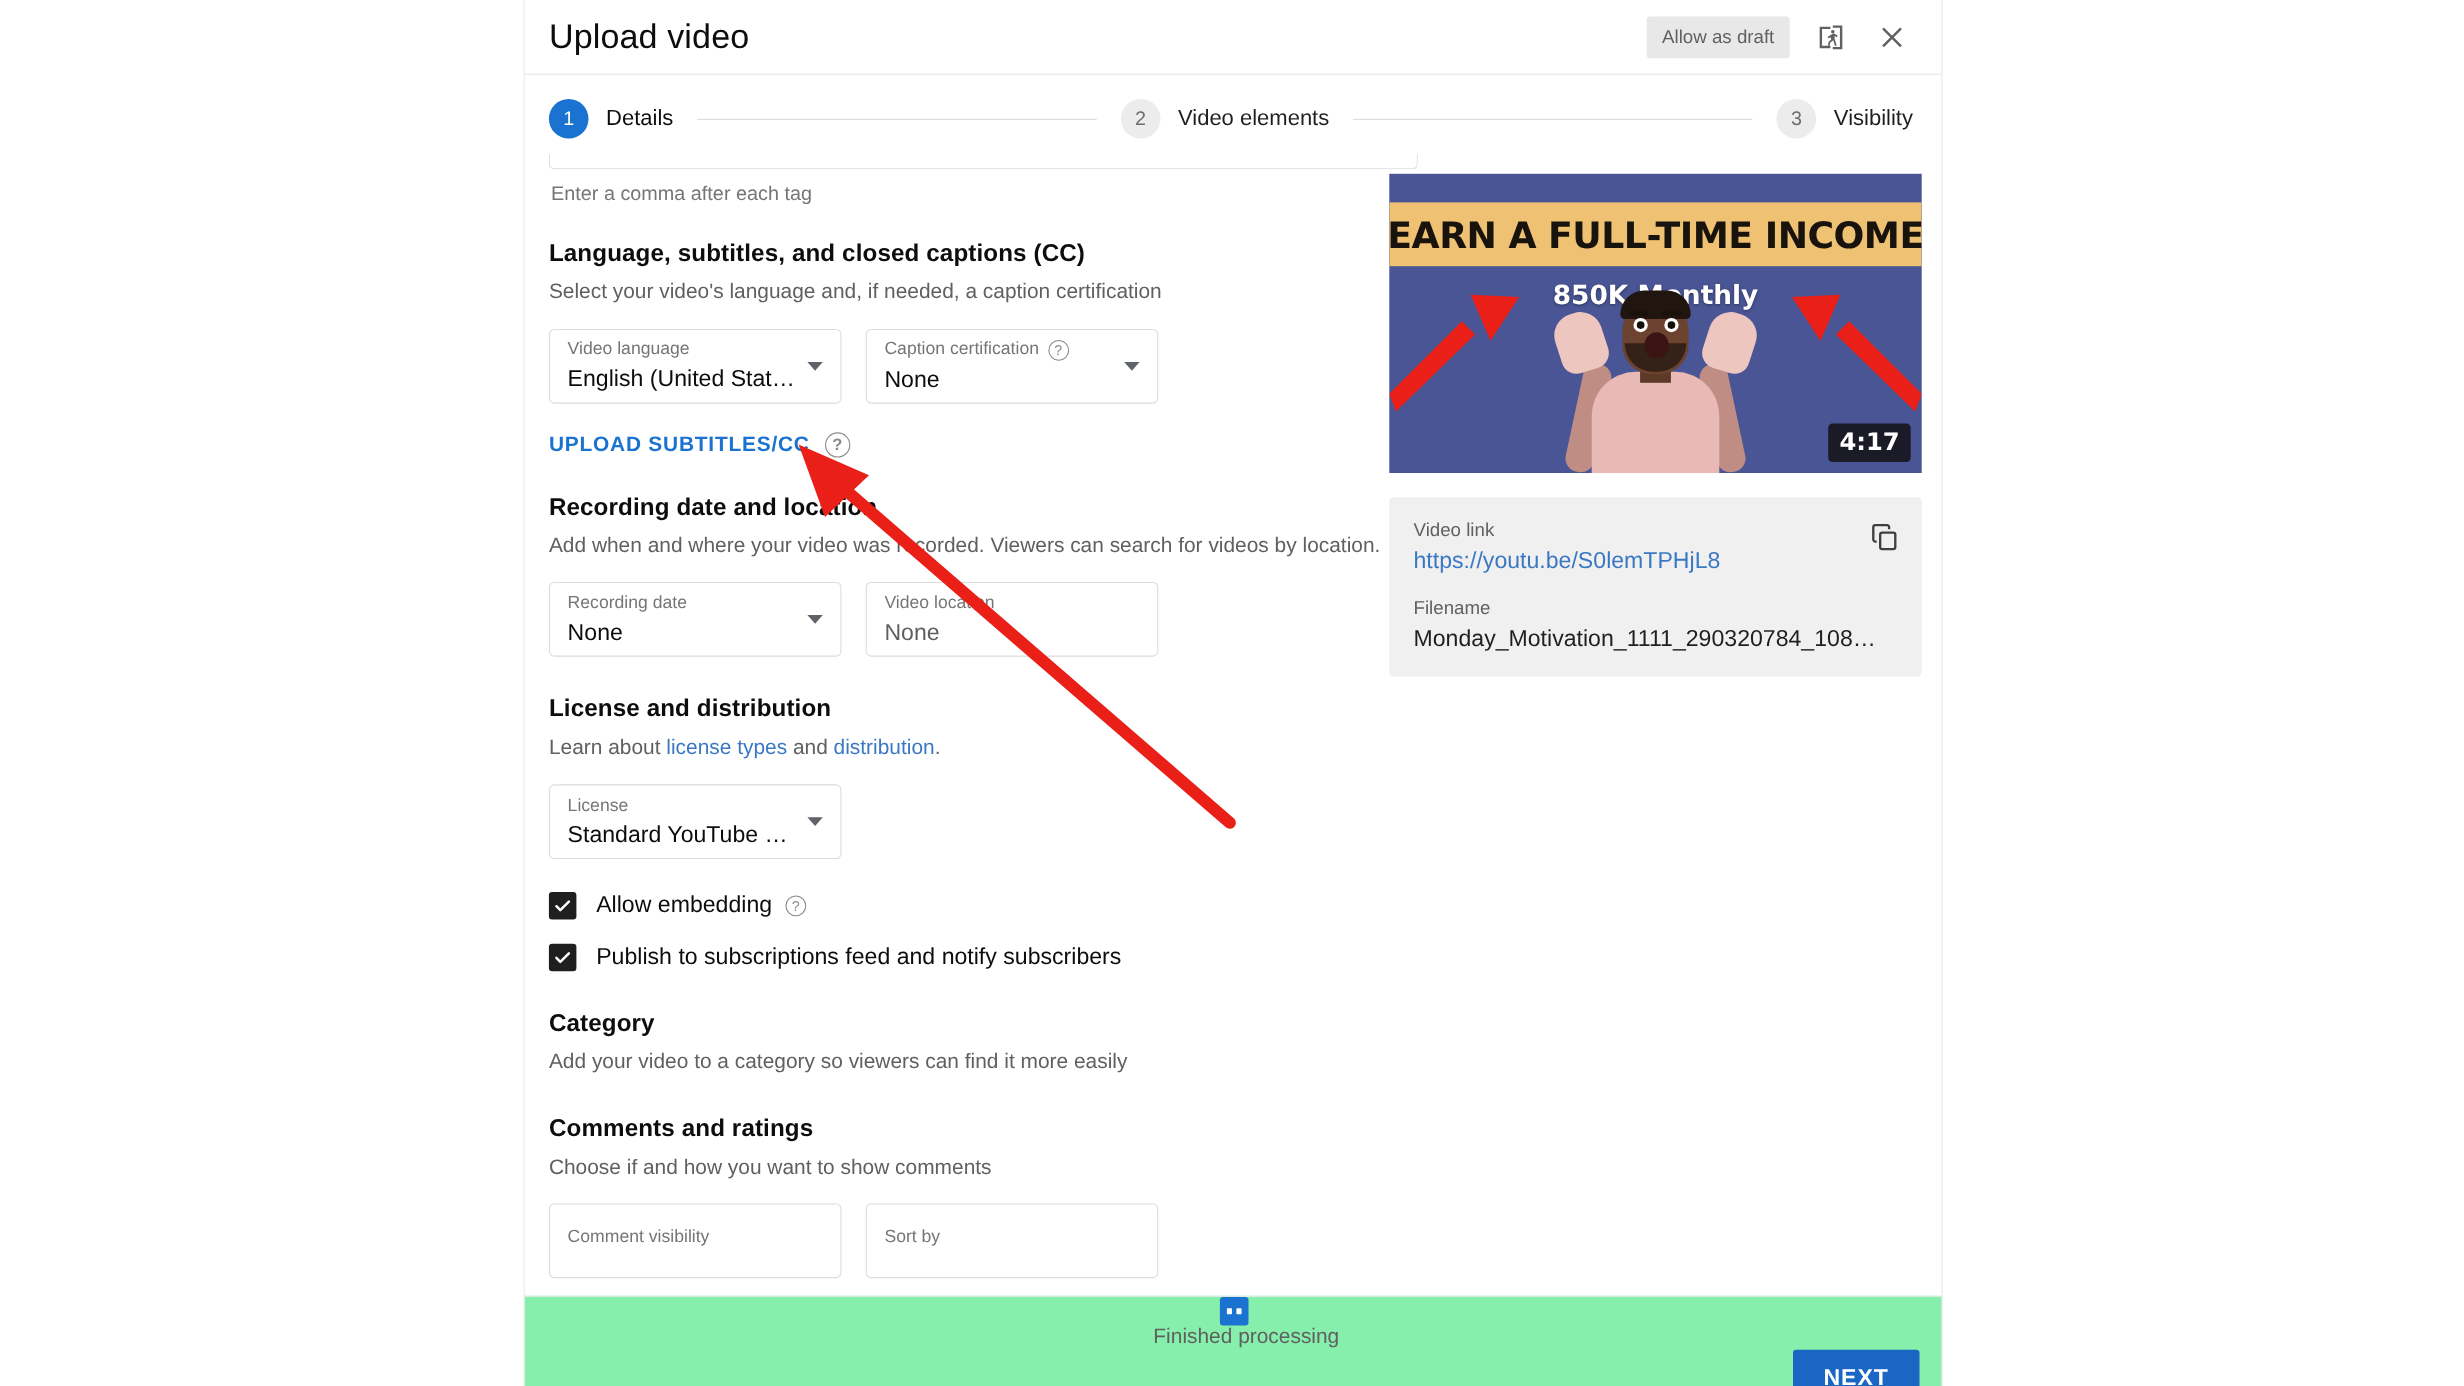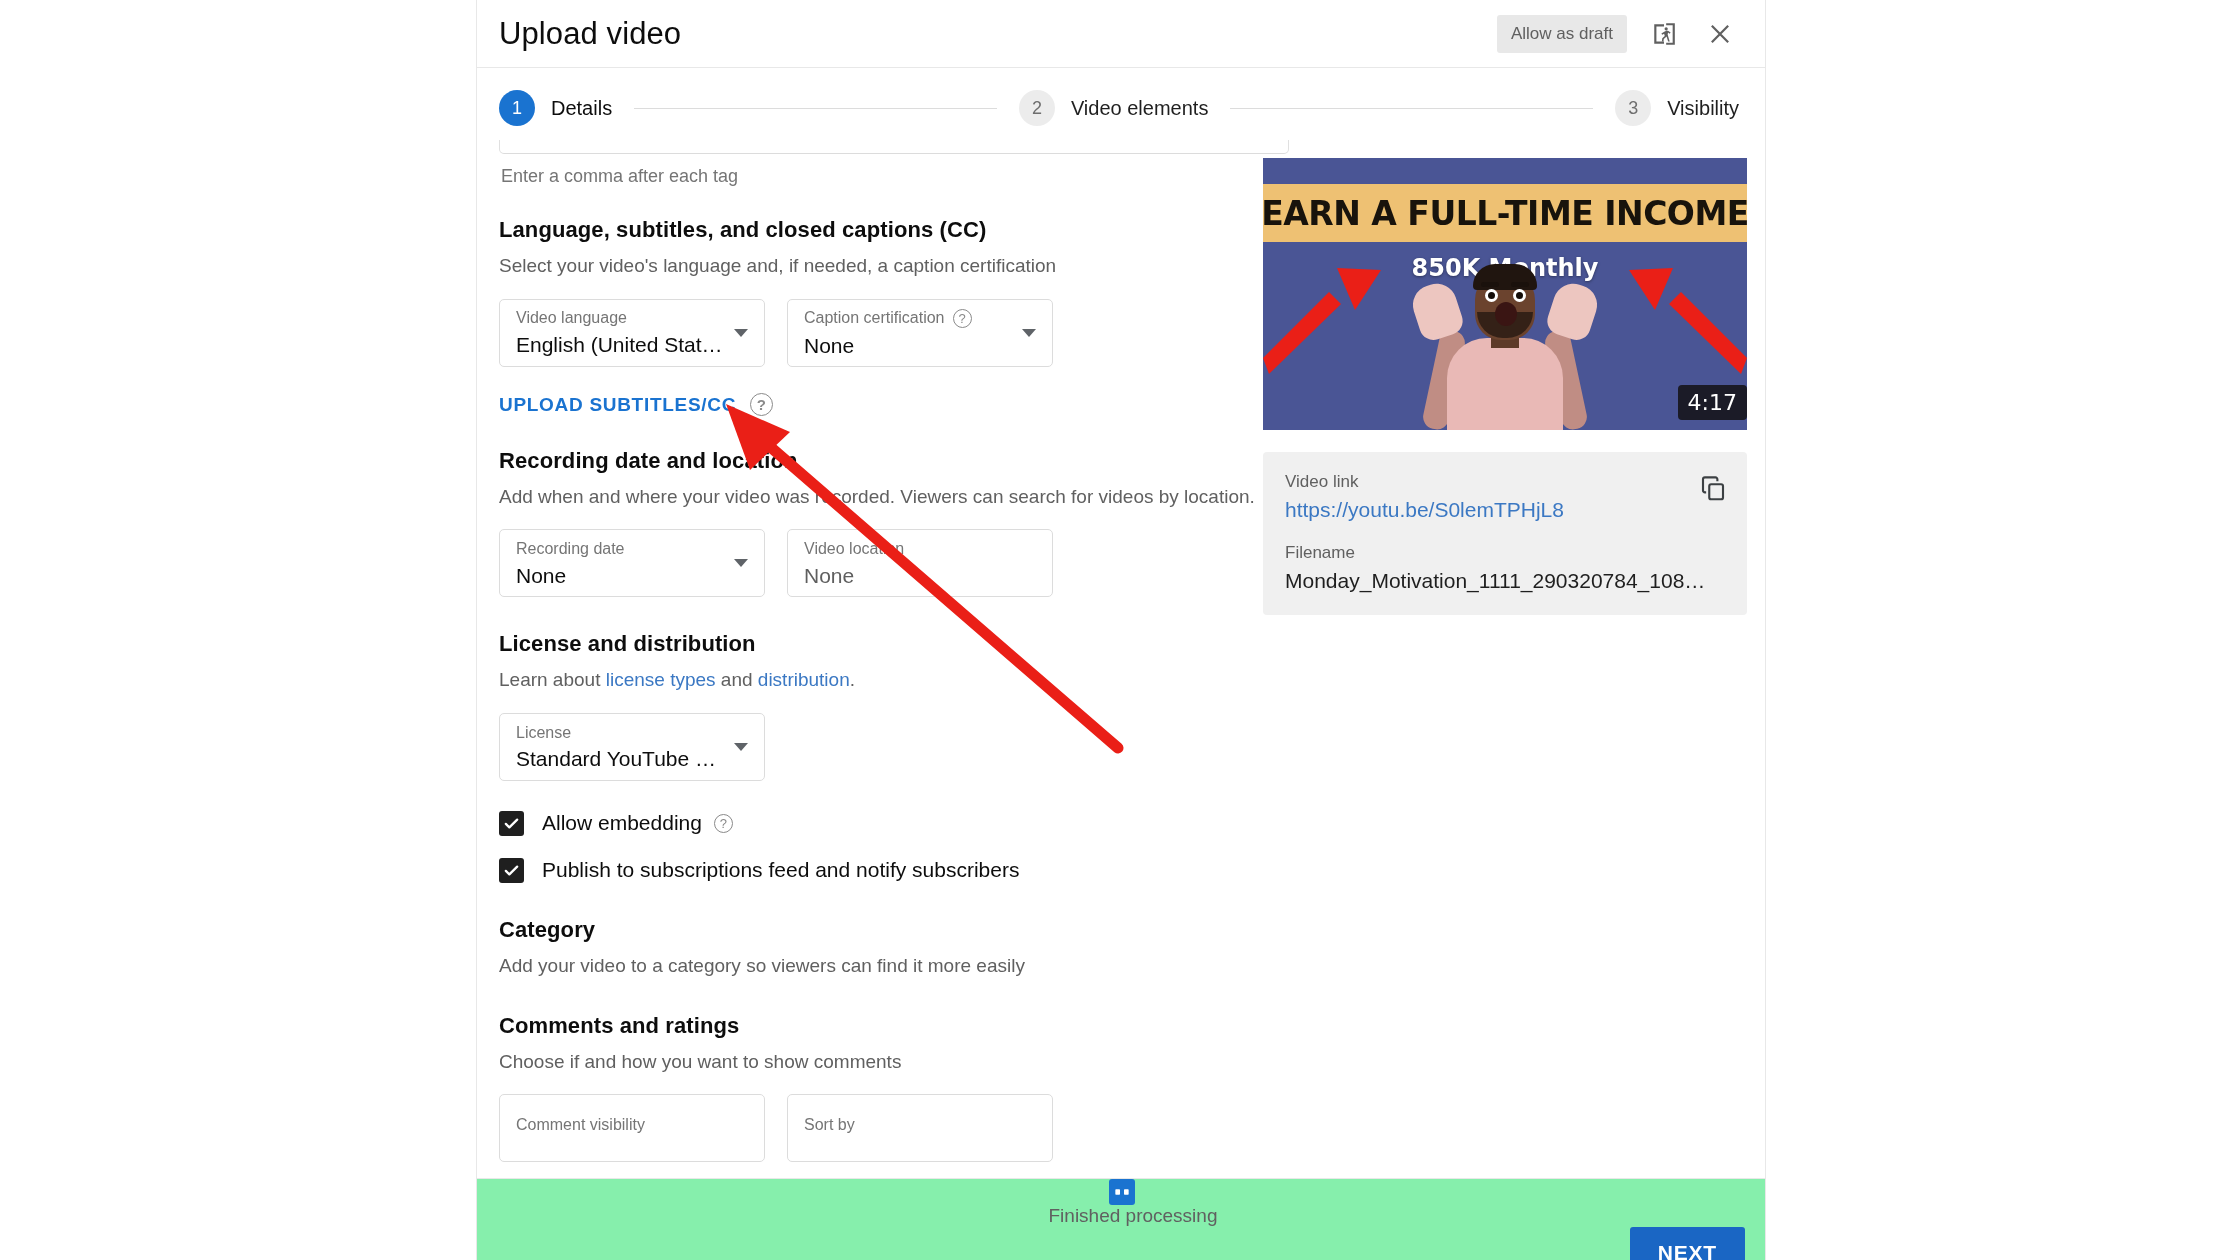--- a/index.html
+++ b/index.html
@@ -399,25 +399,25 @@
     bottom: 0;
     width: 26px; height: 100px;
     background: #c08d84;
     border-radius: 12px;
   }
   .p-arm.l { left: 26px; transform: rotate(12deg); }
   .p-arm.r { left: 148px; transform: rotate(-12deg); }
 
   .thumb-dur {
     position: absolute;
-    right: 0; bottom: 10px;
+    right: 10px; bottom: 10px;
     background: #1b1b27;
     color: #ffffff;
     font-size: 22px;
-    font-weight: normal;
+    font-weight: bold;
     padding: 5px 10px;
     border-radius: 4px;
     font-family: "DejaVu Sans", sans-serif;
   }
 
   .meta-card {
     margin-top: 22px;
     width: 484px;
     background: #f0f0f0;
     border-radius: 4px;

